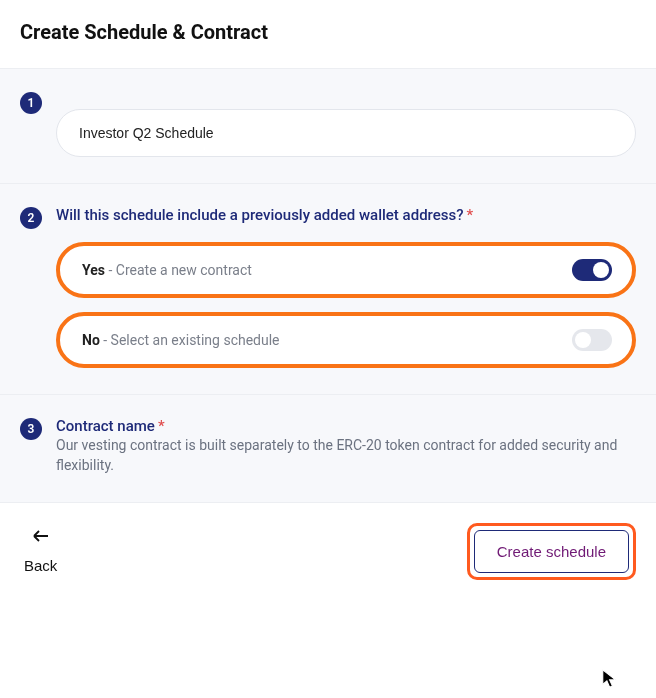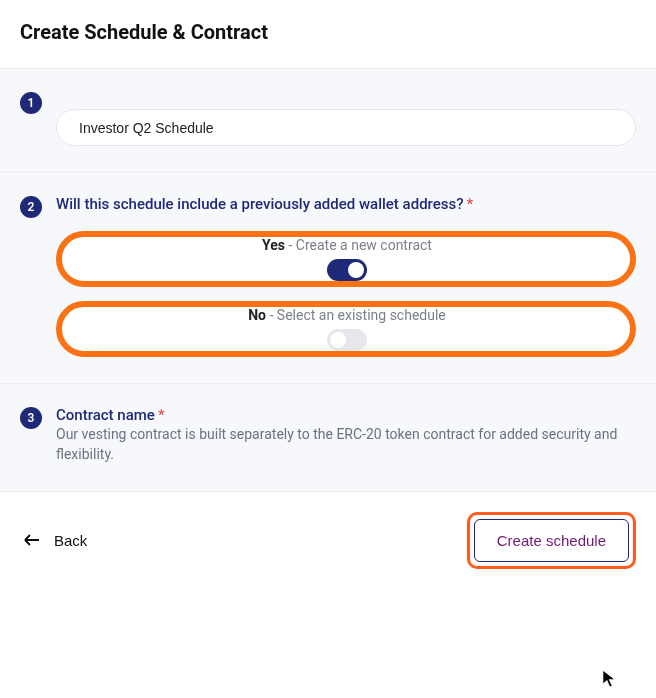--- a/index.html
+++ b/index.html
@@ -57,41 +57,40 @@
     margin-left: 3px;
   }
   .section-desc {
     font-size: 14px;
     color: #6b7280;
     line-height: 1.45;
   }
   .text-input {
     width: 100%;
     margin-top: 18px;
-    height: 37px;
+    height: 48px;
     border: 1px solid #e3e6ec;
     background: #fff;
     border-radius: 24px;
     padding: 0 22px;
     font-size: 14px;
     color: #222;
     outline: none;
   }
   .option-row {
     width: 100%;
     margin-top: 18px;
     height: 56px;
-    border: 6px solid #f97316;
+    border: 4px solid #f97316;
     background: #fff;
     border-radius: 28px;
     padding: 0 20px 0 22px;
     display: flex;
     align-items: center;
     justify-content: space-between;
-    flex-direction: column;
   }
   .option-row + .option-row { margin-top: 14px; }
   .option-text {
     font-size: 14px;
     color: #222;
   }
   .option-text .bold { font-weight: 700; }
   .option-text .muted { color: #7a7f8a; }
   .toggle {
     width: 40px;
@@ -124,20 +123,21 @@
   .back-btn {
     display: flex;
     align-items: center;
     gap: 14px;
     font-size: 15px;
     color: #111;
     cursor: pointer;
     background: none;
     border: none;
     padding: 6px 4px;
+    flex-direction: column;
   }
   .back-btn svg { width: 16px; height: 14px; stroke: #111; }
   .primary-wrap {
     border: 3px solid #ff5a1f;
     border-radius: 10px;
     padding: 4px;
   }
   .primary-btn {
     background: #fff;
     border: 1.5px solid #1e2a78;

